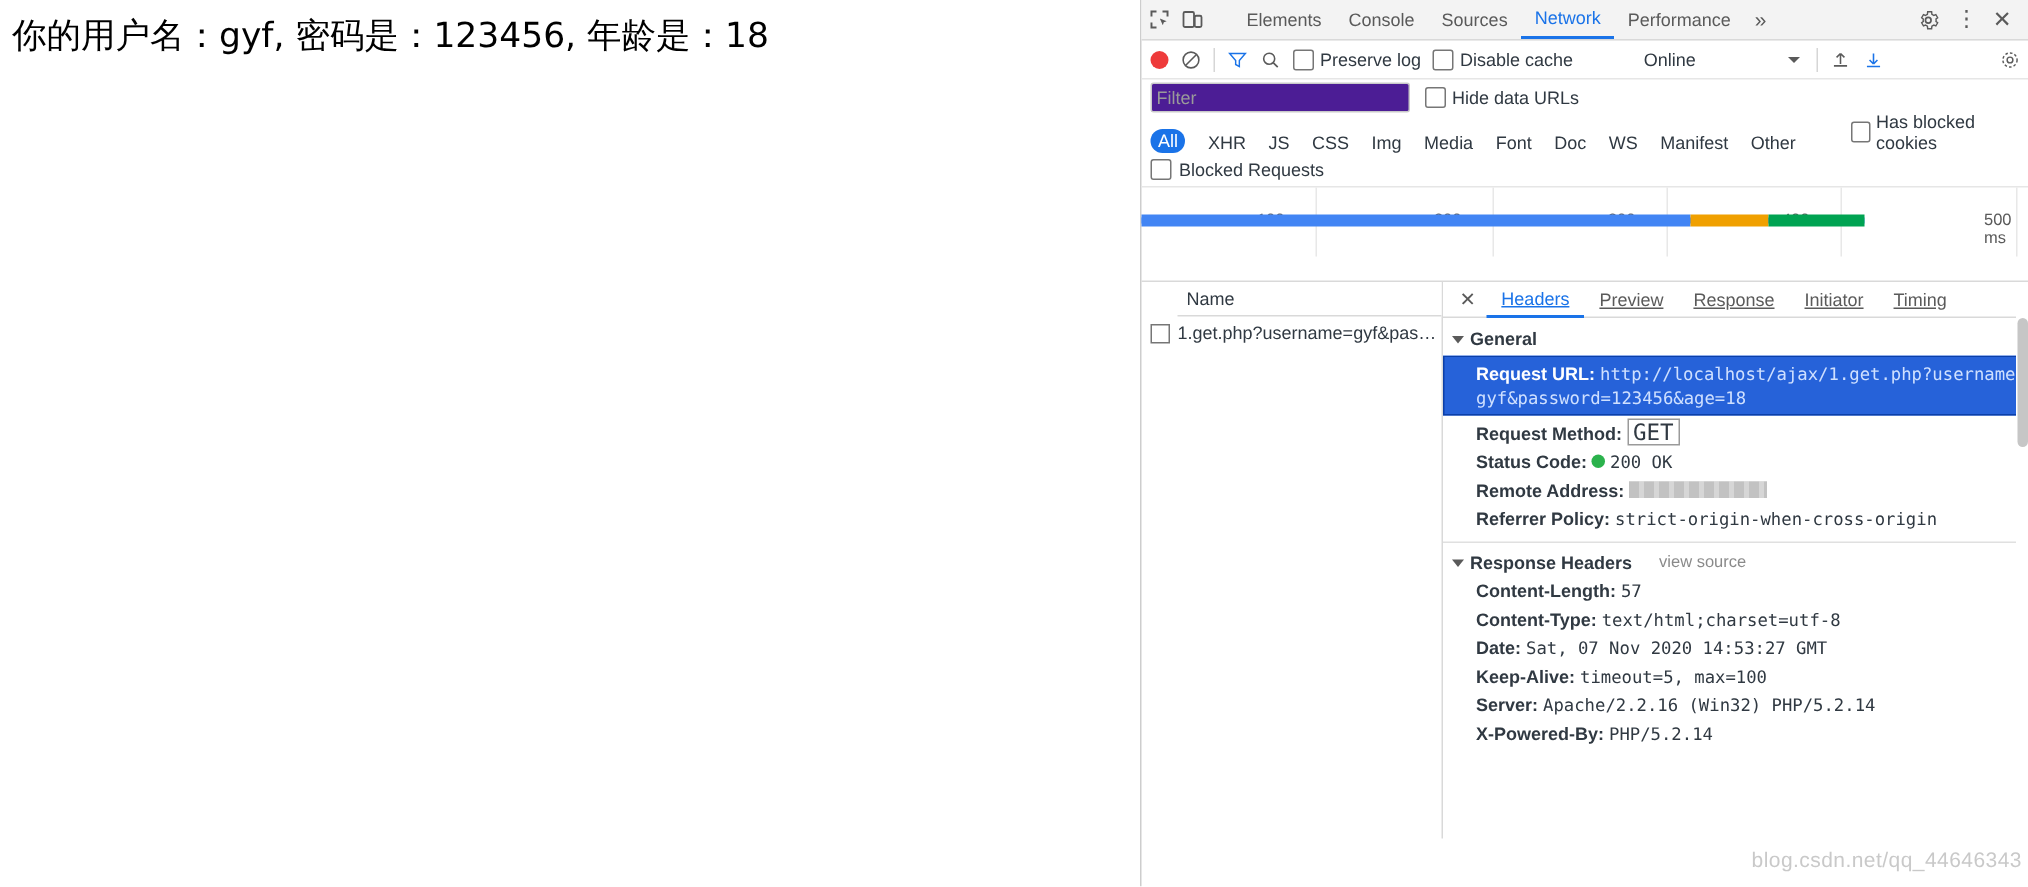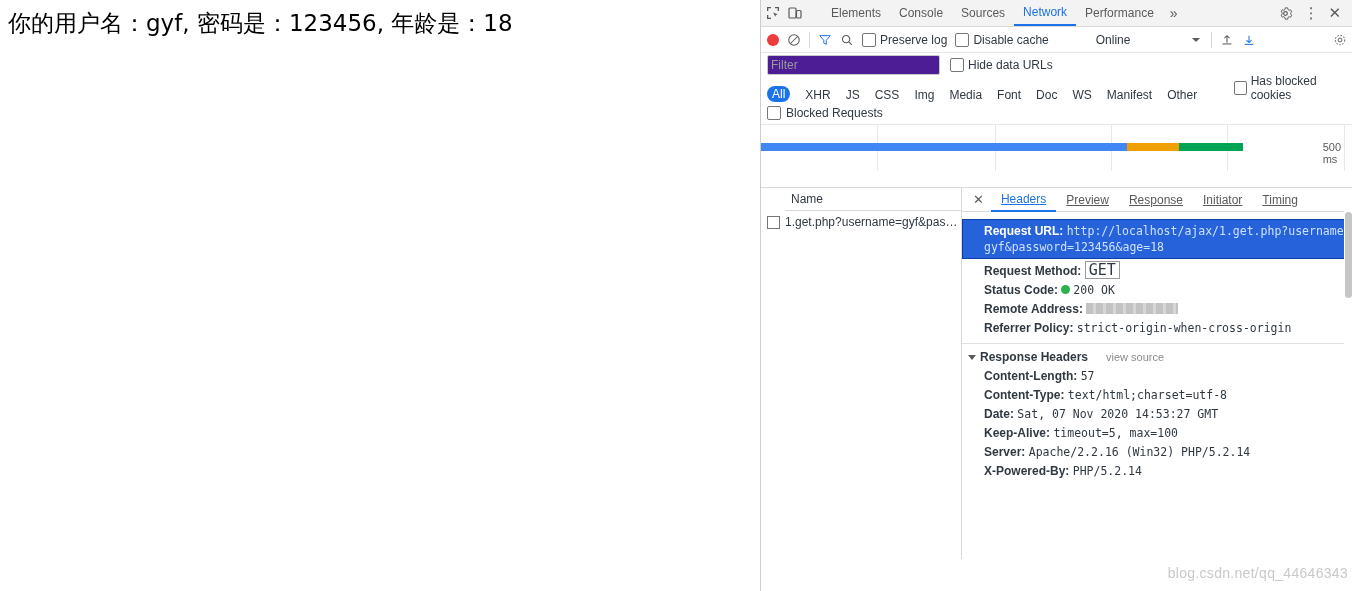--- a/index.html
+++ b/index.html
@@ -267,20 +267,24 @@
           <span class="dx">✕</span>
           <span class="dtab active">Headers</span>
           <span class="dtab">Preview</span>
           <span class="dtab">Response</span>
           <span class="dtab">Initiator</span>
           <span class="dtab">Timing</span>
         </div>
 
         <div class="detail-body">
 
+          <div class="sect-head">
+            <span class="tri"></span>
+            <span>General</span>
+          </div>
 
           <div class="kv-hl">
             <span class="k">Request URL:</span>
             <span class="v">http://localhost/ajax/1.get.php?username=gyf&amp;password=123456&amp;age=18</span>
           </div>
 
           <div class="kv">
             <span class="k">Request Method:</span>
             <span class="method-box">GET</span>
           </div>

